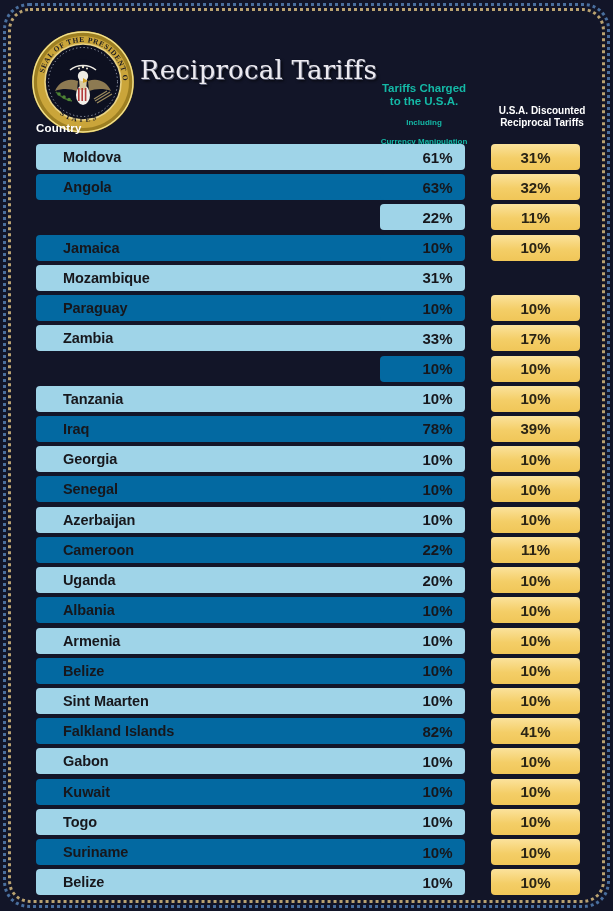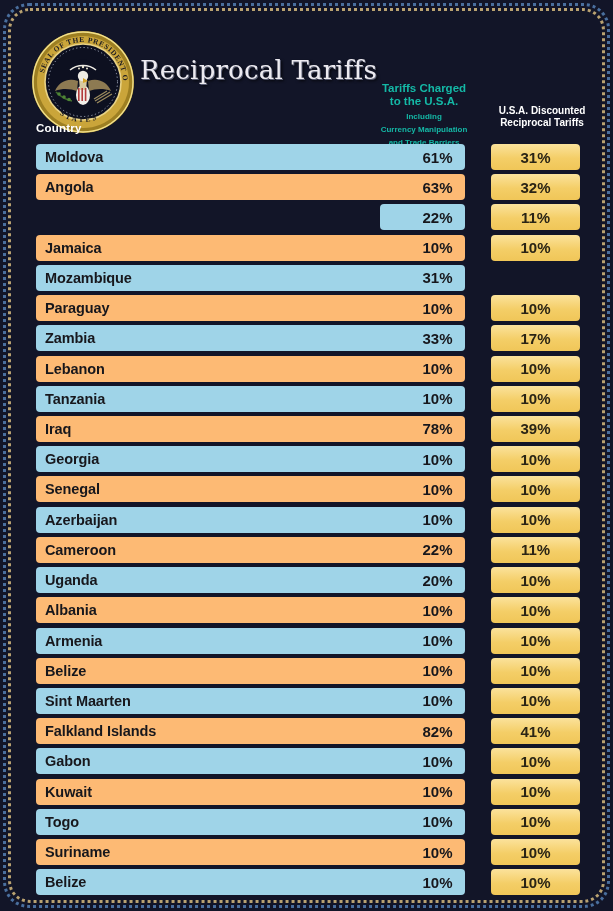--- a/index.html
+++ b/index.html
@@ -97,21 +97,21 @@
   .hdr-charged .big {
     font-size: 11.5px;
     font-weight: bold;
     display: block;
   }
   .hdr-charged .small {
     font-size: 8px;
     font-weight: bold;
     display: block;
     line-height: 1.15;
-    margin-top: 4px;
+    margin-top: 10px;
   }
 
   .hdr-discount {
     position: absolute;
     left: 483px;
     top: 105px;
     width: 118px;
     text-align: center;
     color: #ffffff;
     line-height: 1.2;
@@ -140,21 +140,21 @@
     border-radius: 4px;
     display: flex;
     align-items: center;
     font-weight: bold;
     color: #17171c;
   }
 
   .cell-country {
     left: 36px;
     width: 364px;
-    padding-left: 9px;
+    padding-left: 27px;
     font-size: 14.5px;
     justify-content: flex-start;
     letter-spacing: -0.1px;
   }
   .cell-charged {
     left: 380px;
     width: 85px;
     justify-content: center;
     font-size: 15px;
     padding-left: 30px;
@@ -167,21 +167,21 @@
     color: #2a2415;
   }
 
   
   .row.alt .cell-country,
   .row.alt .cell-charged {
     background: #9fd4e8;
   }
   .row.plain .cell-country,
   .row.plain .cell-charged {
-    background: #fdba74;
+    background: #0369a1;
   }
   .cell-discount {
     background: linear-gradient(180deg, #fbe29b 0%, #f4ce67 55%, #f0c658 100%);
   }
 </style>
 </head>
 <body>
 
 <div class="poster">
 
@@ -292,21 +292,20 @@
         <div class="cell cell-country">Paraguay</div>
         <div class="cell cell-charged">10%</div>
         <div class="cell cell-discount">10%</div>
       </div>
       <div class="row alt">
         <div class="cell cell-country">Zambia</div>
         <div class="cell cell-charged">33%</div>
         <div class="cell cell-discount">17%</div>
       </div>
       <div class="row plain">
-        <div class="cell cell-country">Lebanon</div>
         <div class="cell cell-charged">10%</div>
         <div class="cell cell-discount">10%</div>
       </div>
       <div class="row alt">
         <div class="cell cell-country">Tanzania</div>
         <div class="cell cell-charged">10%</div>
         <div class="cell cell-discount">10%</div>
       </div>
       <div class="row plain">
         <div class="cell cell-country">Iraq</div>

